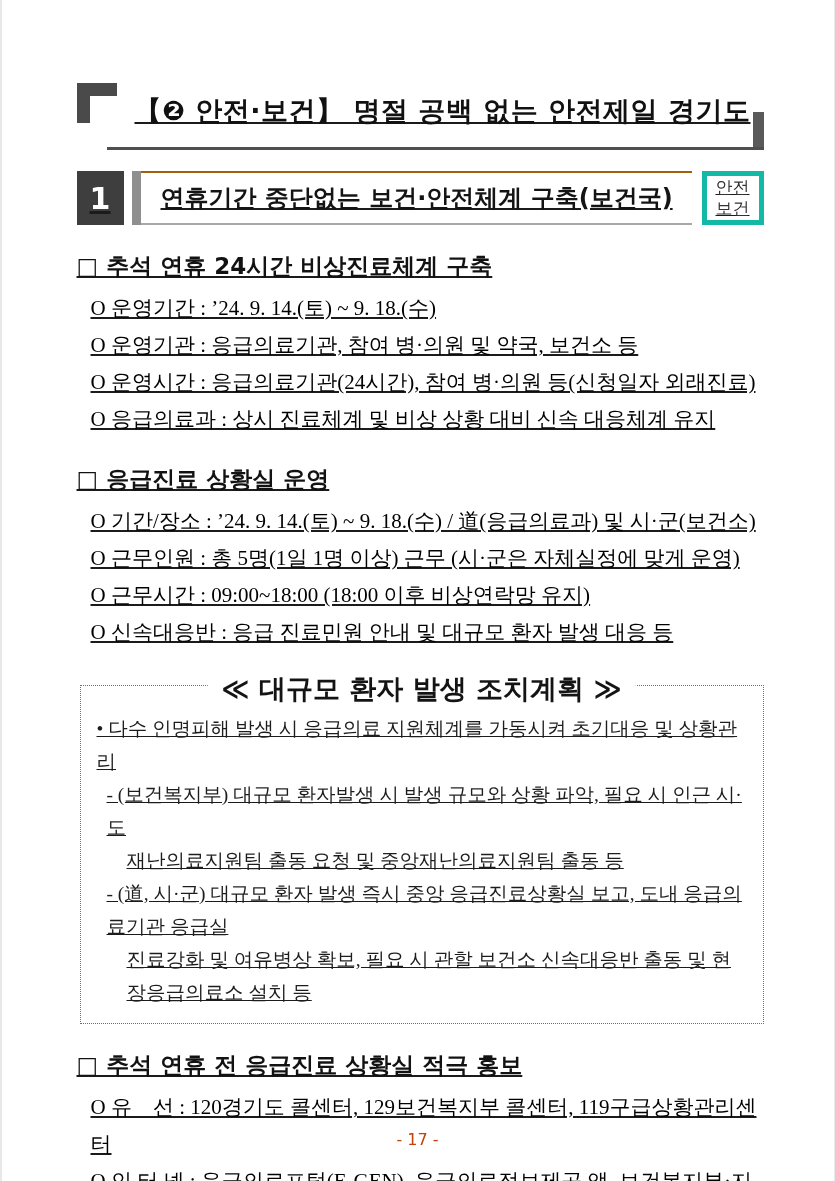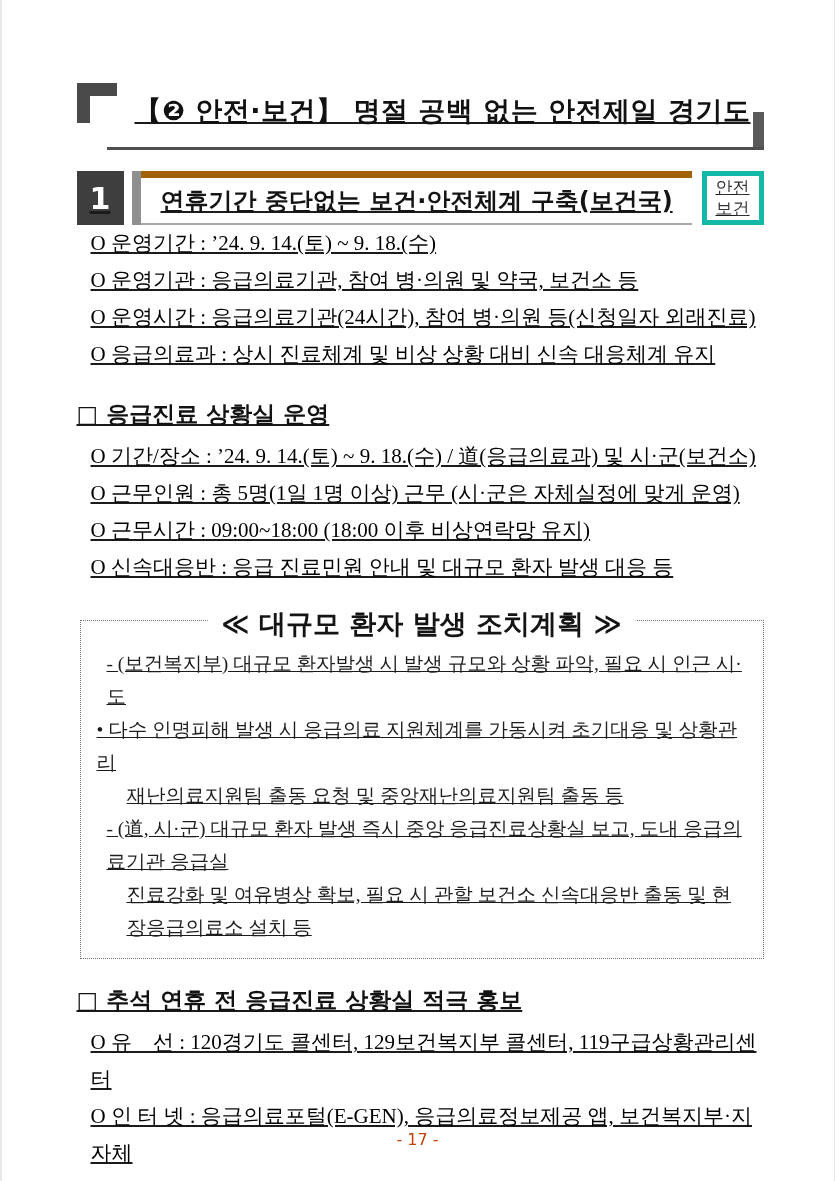--- a/index.html
+++ b/index.html
@@ -45,21 +45,21 @@
   .section-number {
     width:47px; background:#3e3e3e; color:#fff;
     font-family:"DejaVu Sans","Liberation Sans",sans-serif;
     font-weight:bold; font-size:30px;
     display:flex; align-items:center; justify-content:center;
     flex:0 0 auto;
   }
   .section-bar { width:9px; background:#8f8f8f; margin-left:8px; flex:0 0 auto; }
   .section-title-box {
     flex:1 1 auto;
-    border-top:7px solid #a16207; border-bottom:2px solid #a8a8a8;
+    border-top:2px solid #a16207; border-bottom:2px solid #a8a8a8;
     display:flex; align-items:center;
     padding-left:20px;
   }
   .section-title {
     font-family:"DejaVu Sans","Liberation Sans",sans-serif;
     font-weight:bold; font-size:24px; color:#141414;
     white-space:nowrap;
   }
   .section-badge {
     flex:0 0 auto; margin-left:10px; align-self:stretch;
@@ -127,38 +127,39 @@
       <div class="section-title-box">
         <span class="section-title">연휴기간 중단없는 보건·안전체계 구축(보건국)</span>
       </div>
       <div class="section-badge">
         <span>안전</span>
         <span>보건</span>
       </div>
     </div>
 
     <div class="block">
+      <div class="block-heading">□ 추석 연휴 24시간 비상진료체계 구축</div>
       <div class="line">O 운영기간 : ’24. 9. 14.(토) ~ 9. 18.(수)</div>
       <div class="line">O 운영기관 : 응급의료기관, 참여 병·의원 및 약국, 보건소 등</div>
       <div class="line">O 운영시간 : 응급의료기관(24시간), 참여 병·의원 등(신청일자 외래진료)</div>
       <div class="line">O 응급의료과 : 상시 진료체계 및 비상 상황 대비 신속 대응체계 유지</div>
     </div>
 
     <div class="block">
       <div class="block-heading">□ 응급진료 상황실 운영</div>
       <div class="line">O 기간/장소 : ’24. 9. 14.(토) ~ 9. 18.(수) / 道(응급의료과) 및 시·군(보건소)</div>
       <div class="line">O 근무인원 : 총 5명(1일 1명 이상) 근무 (시·군은 자체실정에 맞게 운영)</div>
       <div class="line">O 근무시간 : 09:00~18:00 (18:00 이후 비상연락망 유지)</div>
       <div class="line">O 신속대응반 : 응급 진료민원 안내 및 대규모 환자 발생 대응 등</div>
     </div>
 
     <div class="notice-box">
       <div class="notice-title">≪ 대규모 환자 발생 조치계획 ≫</div>
+      <div class="nline">• 다수 인명피해 발생 시 응급의료 지원체계를 가동시켜 초기대응 및 상황관리</div>
       <div class="nline dash">- (보건복지부) 대규모 환자발생 시 발생 규모와 상황 파악, 필요 시 인근 시·도</div>
-      <div class="nline">• 다수 인명피해 발생 시 응급의료 지원체계를 가동시켜 초기대응 및 상황관리</div>
       <div class="nline dashcont">재난의료지원팀 출동 요청 및 중앙재난의료지원팀 출동 등</div>
       <div class="nline dash">- (道, 시·군) 대규모 환자 발생 즉시 중앙 응급진료상황실 보고, 도내 응급의료기관 응급실</div>
       <div class="nline dashcont">진료강화 및 여유병상 확보, 필요 시 관할 보건소 신속대응반 출동 및 현장응급의료소 설치 등</div>
     </div>
 
     <div class="block">
       <div class="block-heading">□ 추석 연휴 전 응급진료 상황실 적극 홍보</div>
       <div class="line">O 유    선 : 120경기도 콜센터, 129보건복지부 콜센터, 119구급상황관리센터</div>
       <div class="line">O 인 터 넷 : 응급의료포털(E-GEN), 응급의료정보제공 앱, 보건복지부·지자체</div>
 

